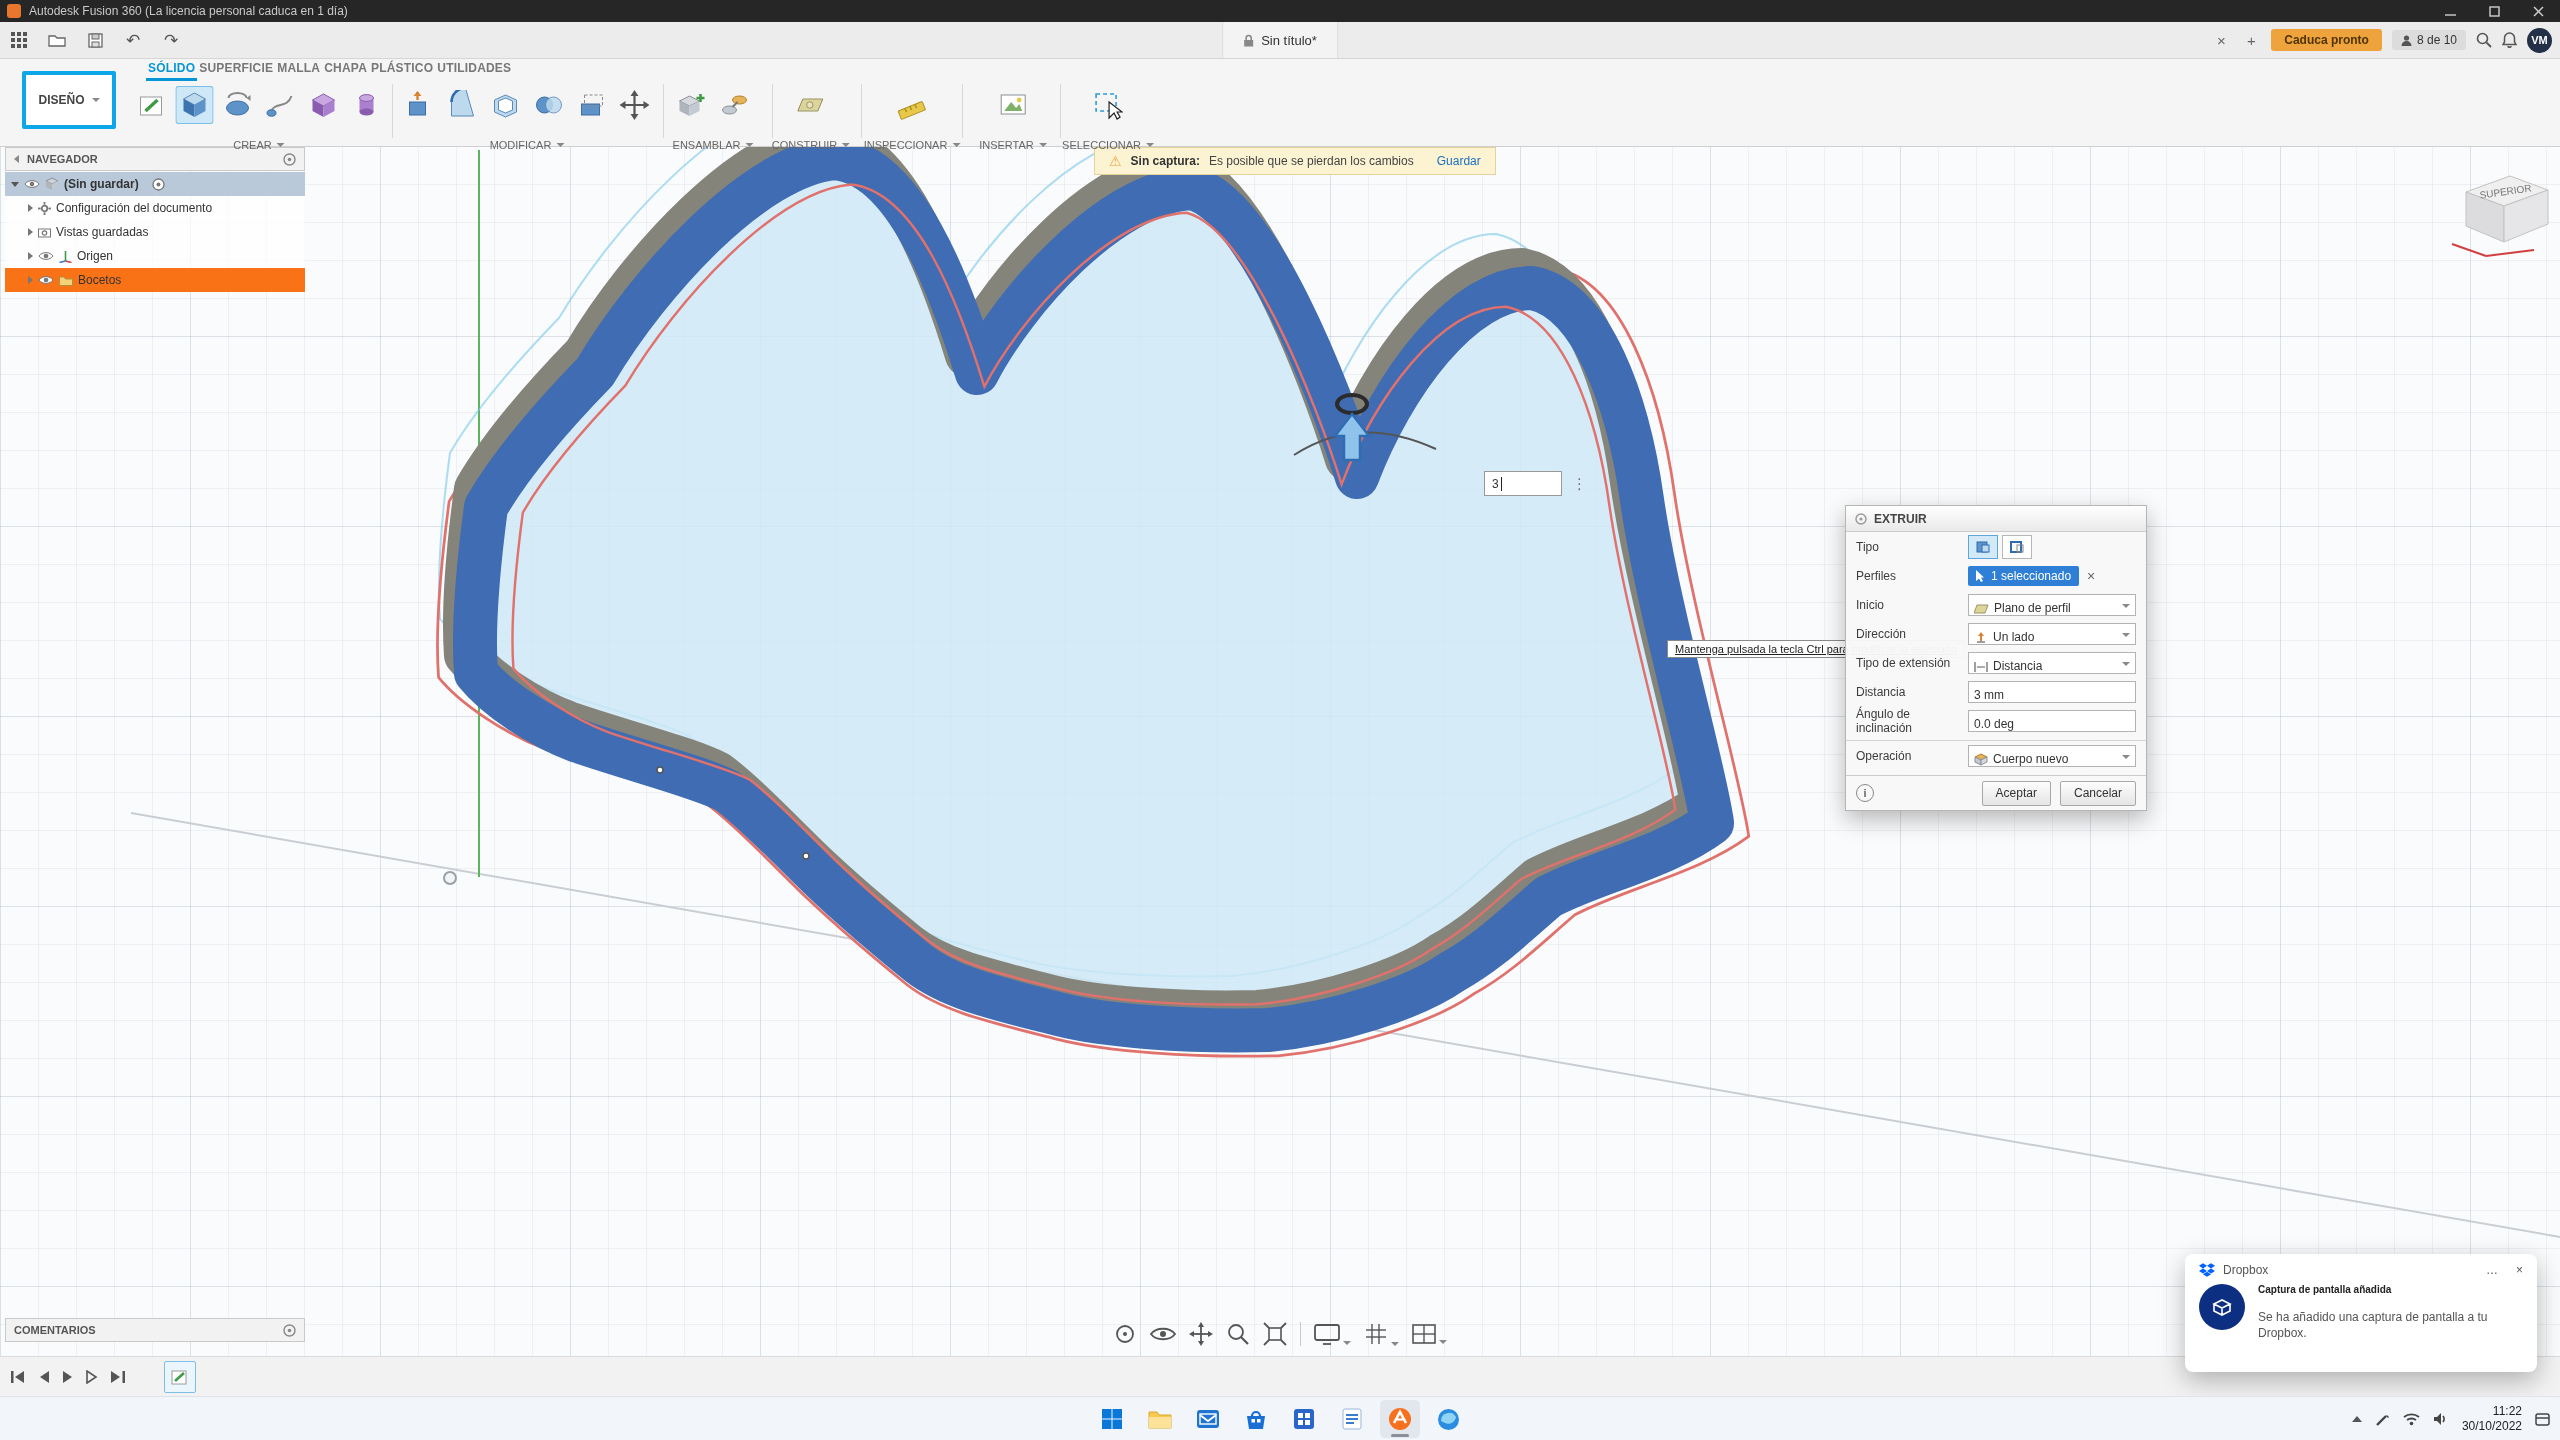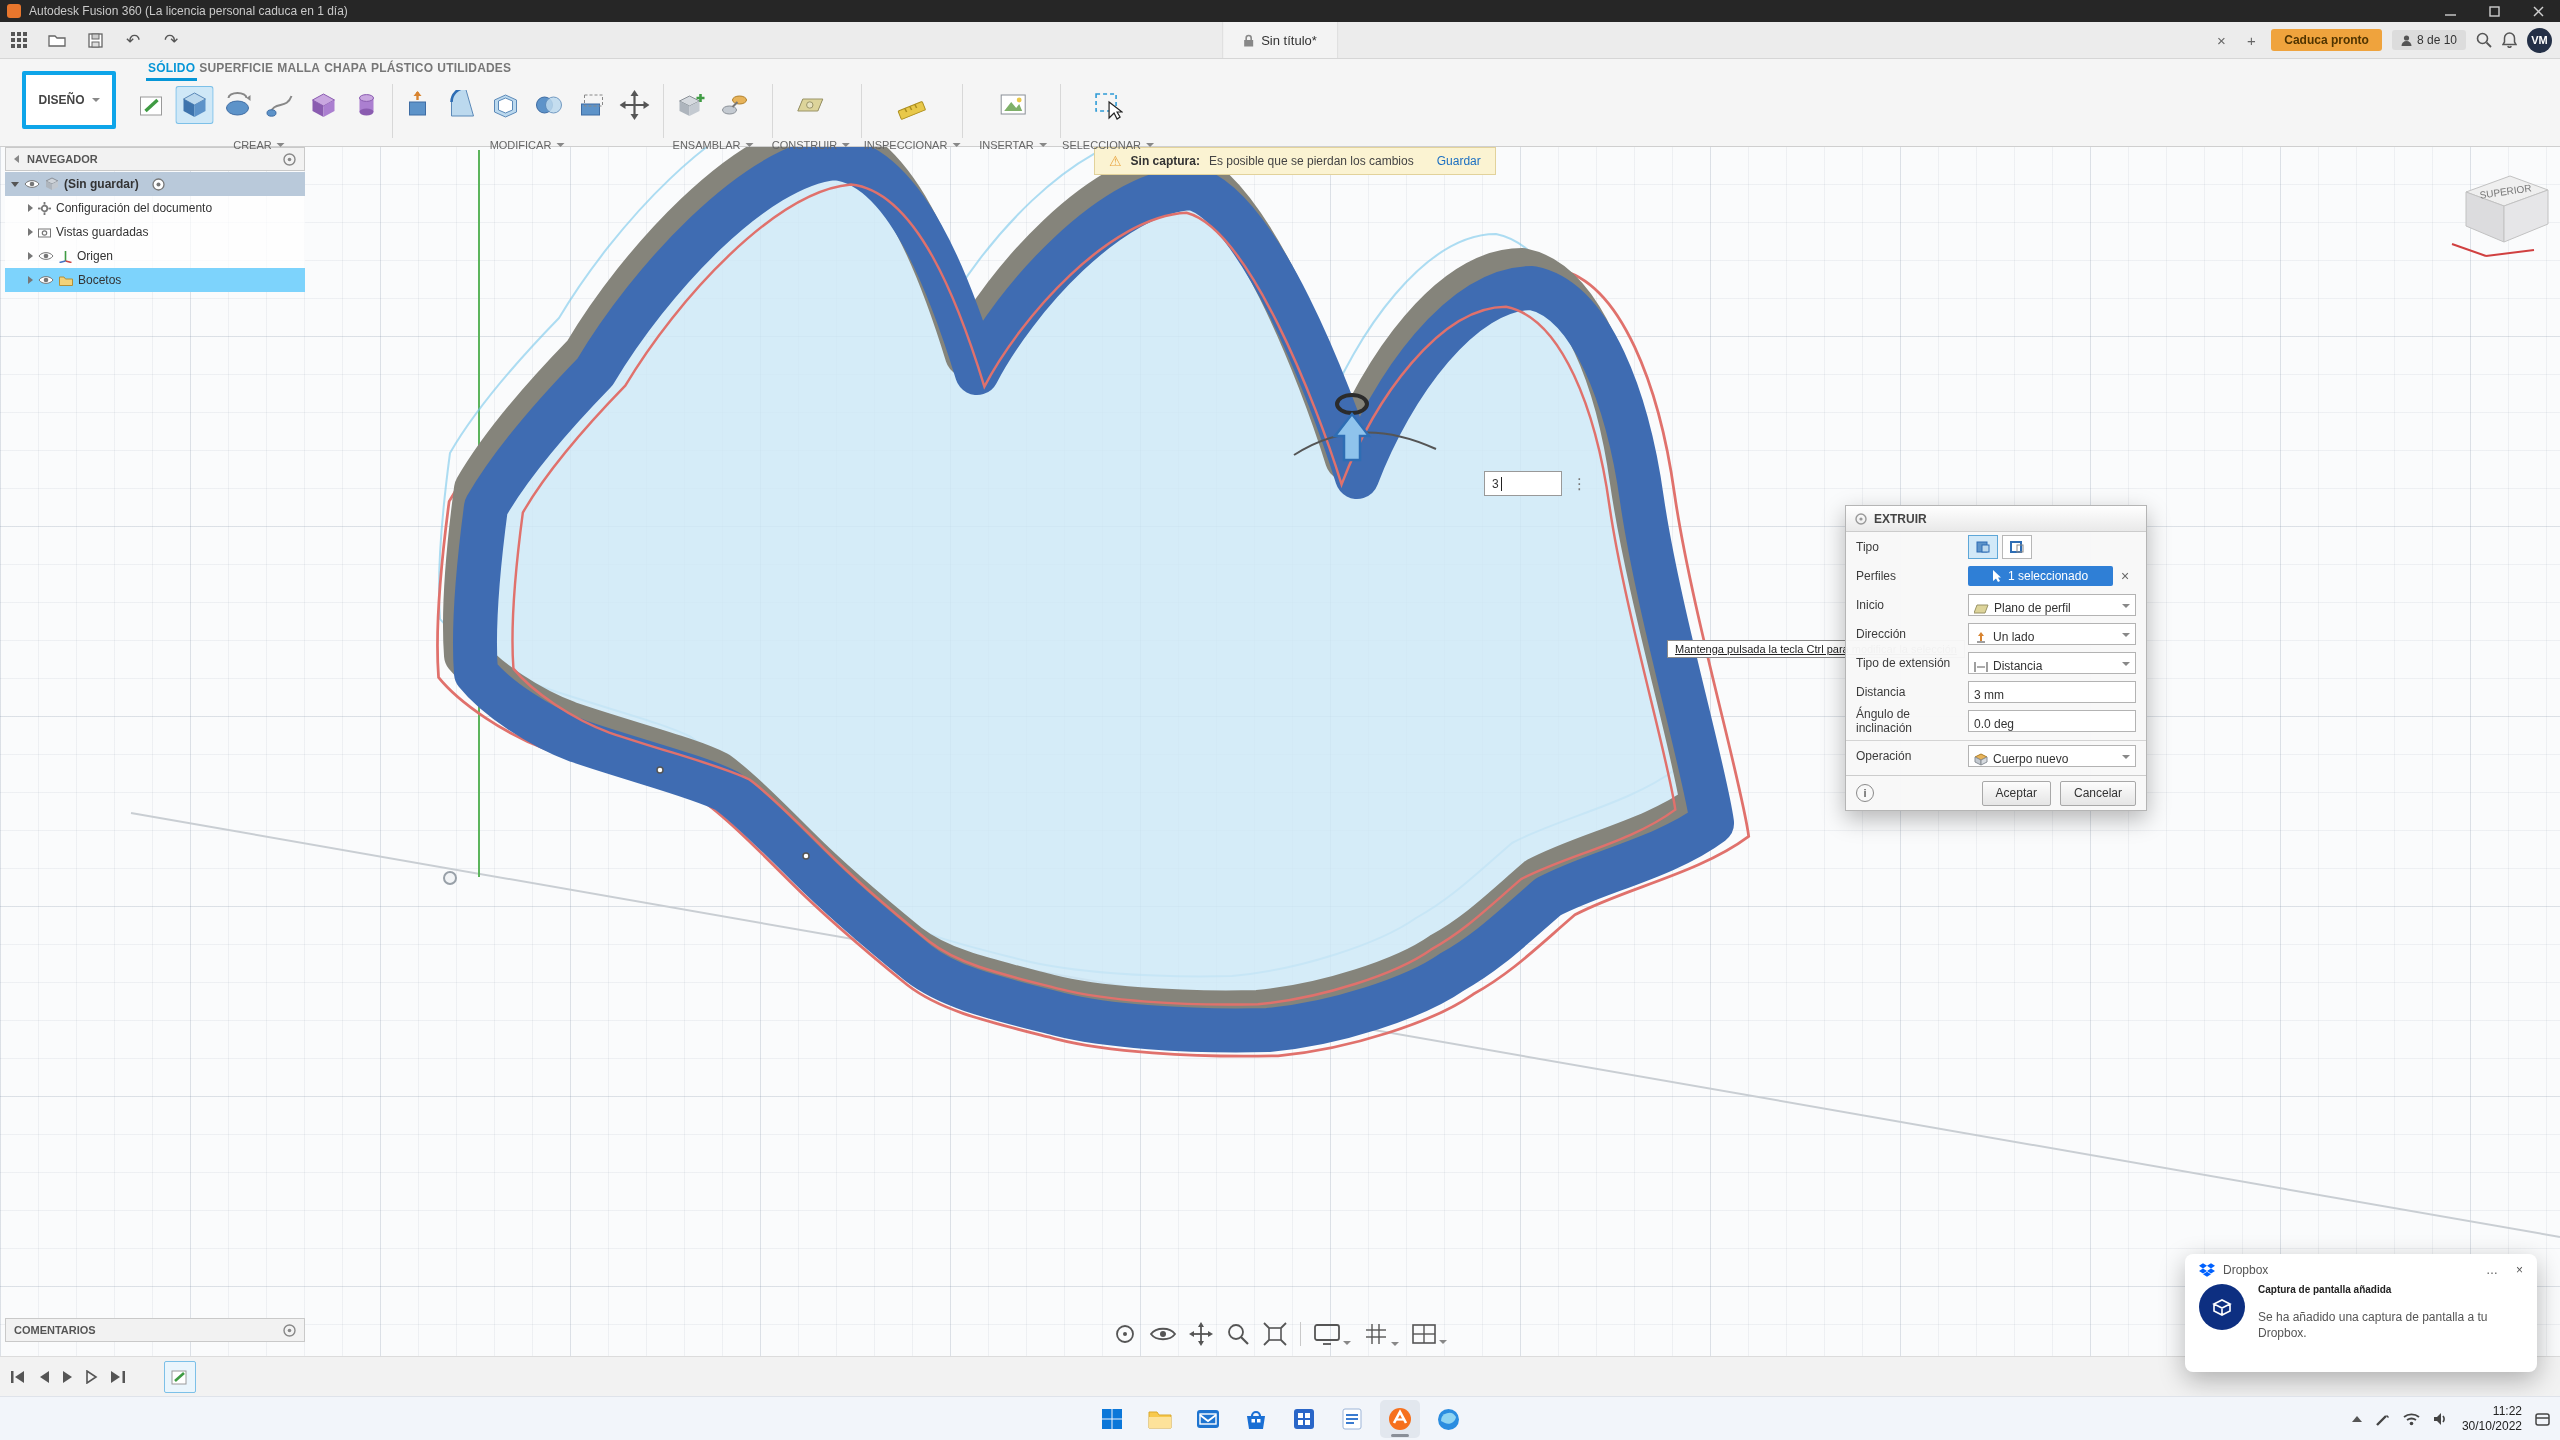--- a/index.html
+++ b/index.html
@@ -55,33 +55,33 @@
   .warnbar .wact{color:#1b6fc2;margin-left:14px}
   .warn-tri{color:#e8a33d;font-size:14px;line-height:1}
 
   
   .side-header{position:absolute;left:5px;width:300px;height:24px;background:#f2f2f2;border:1px solid #c9c9c9;display:flex;align-items:center;font-size:11px;color:#555;padding:0 8px;gap:8px;box-sizing:border-box;z-index:12;font-weight:bold}
   .tri-left{width:0;height:0;border-top:4px solid transparent;border-bottom:4px solid transparent;border-right:5px solid #888}
   .hdr-sp{flex:1}
   .tree{position:absolute;left:5px;top:172px;width:300px;z-index:12;font-size:12px}
   .trow{display:flex;align-items:center;gap:5px;height:24px;padding-left:6px;background:rgba(255,255,255,.7)}
   .trow.sel{background:#b9c9da}
-  .trow.hl{background:#7dd3fc}
+  .trow.hl{background:#f97316}
   .trow .indent{width:12px}
   .tri-r{width:0;height:0;border-top:4px solid transparent;border-bottom:4px solid transparent;border-left:5px solid #777}
   .tri-d{width:0;height:0;border-left:4px solid transparent;border-right:4px solid transparent;border-top:5px solid #555}
 
   
   .dialog{position:absolute;left:1845px;top:505px;width:302px;background:rgba(248,248,248,.97);border:1px solid #b5b5b5;box-shadow:0 8px 22px rgba(0,0,0,.28);font-size:12px;color:#333;z-index:20;box-sizing:border-box}
   .dlg-header{height:25px;background:linear-gradient(#ffffff,#e9e9e9);border-bottom:1px solid #cccccc;display:flex;align-items:center;padding:0 9px;gap:7px;font-weight:bold;color:#444}
   .dlg-row{display:flex;align-items:center;height:29px;padding:0 10px}
   .dlg-row .lbl{flex:0 0 112px;color:#3c3c3c}
   .ctrl{flex:1;height:22px;background:#fff;border:1px solid #b3b3b3;display:flex;align-items:flex-end;padding:0 5px;gap:5px;position:relative;box-sizing:border-box}
   .ctrl .dd{position:absolute;right:5px;top:9px}
-  .chip{background:#2f7fd6;color:#fff;height:20px;display:flex;align-items:center;padding:0 25px;gap:6px;border-radius:2px}
+  .chip{background:#2f7fd6;color:#fff;height:20px;display:flex;align-items:center;padding:0 8px;gap:6px;border-radius:2px}
   .chip-x{margin-left:8px;color:#666;font-size:14px}
   .tipo-btn{width:28px;height:22px;border:1px solid #b7b7b7;background:#fff;display:flex;align-items:center;justify-content:center;margin-right:4px}
   .tipo-btn.on{background:#d2e9f8;border-color:#5ea7d8}
   .dlg-sep{border-top:1px solid #d4d4d4;margin:5px 0 0 0}
   .dlg-footer{height:34px;border-top:1px solid #cccccc;display:flex;align-items:center;padding:0 10px;gap:9px;margin-top:5px}
   .btn{height:23px;padding:0 13px;background:linear-gradient(#fdfdfd,#e5e5e5);border:1px solid #a8a8a8;border-radius:2px;display:flex;align-items:center;color:#333}
   .info-dot{width:16px;height:16px;border-radius:50%;border:1px solid #8a8a8a;color:#666;font-size:11px;display:flex;align-items:center;justify-content:center;font-weight:bold}
 
   .hint{position:absolute;left:1667px;top:640px;background:#fff;border:1px solid #8a8a8a;font-size:11px;padding:2px 7px;color:#222;text-decoration:underline;z-index:15;white-space:nowrap}
   .minibox{position:absolute;left:1484px;top:471px;width:78px;height:25px;background:#fff;border:1px solid #999;display:flex;align-items:center;padding:0 7px;font-size:12px;z-index:15;box-sizing:border-box}

